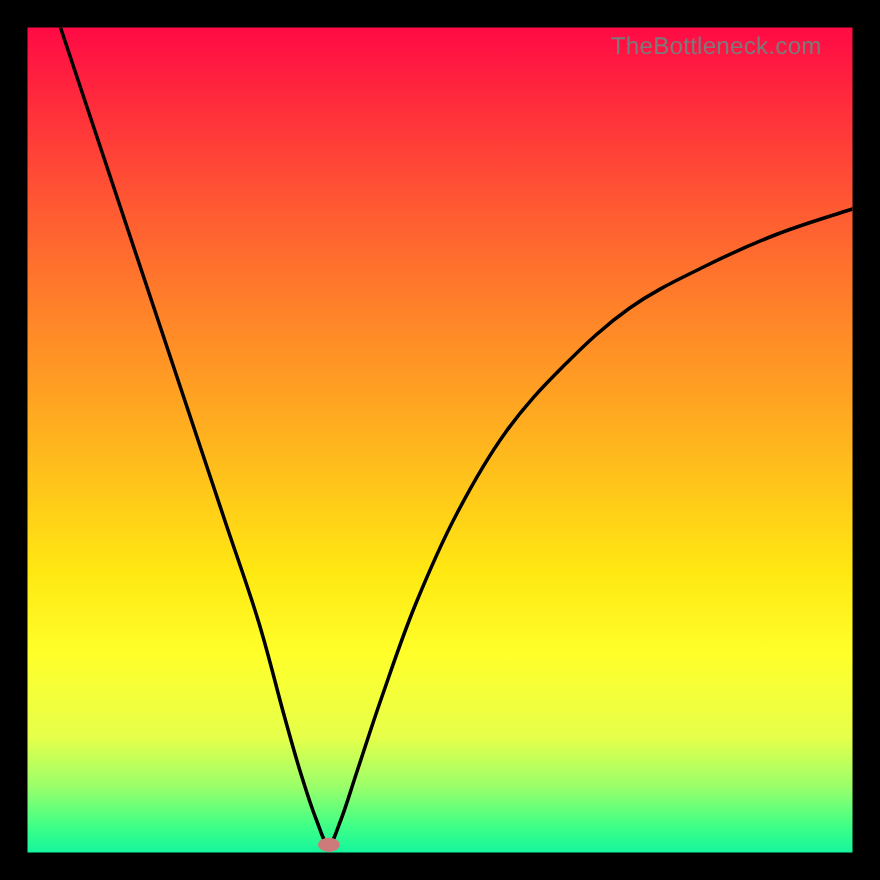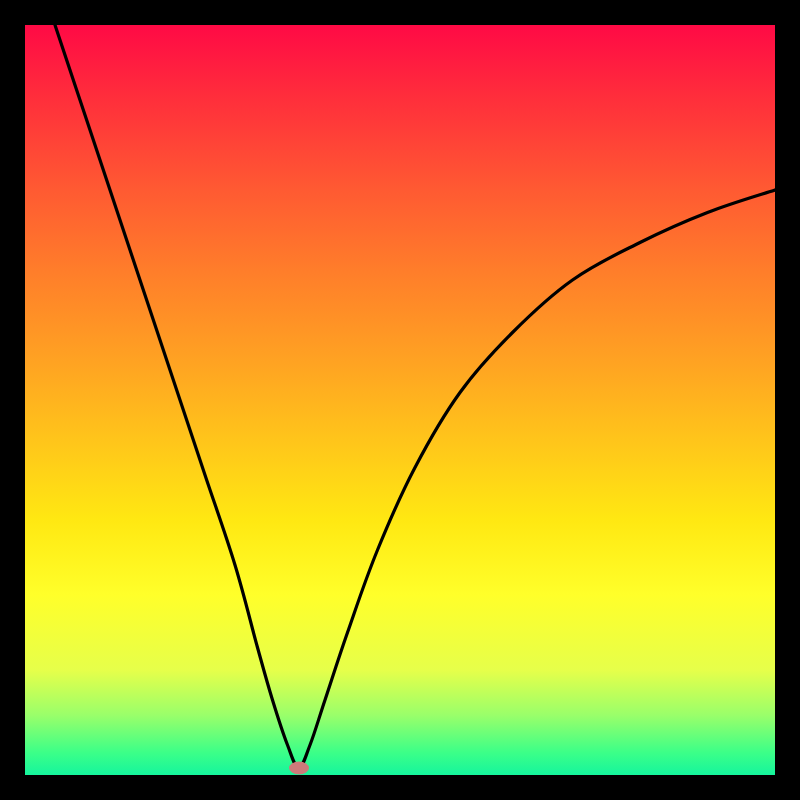--- a/index.html
+++ b/index.html
@@ -63,18 +63,19 @@
     border-radius: 50%;
     background: #cc7a7a;
     transform: translate(-50%, -50%);
   }
 </style>
 </head>
 <body>
 
 <div class="frame">
   <div class="plot-area">
+    <div class="attribution">TheBottleneck.com</div>
     <svg class="curve-svg" viewBox="0 0 750 750" preserveAspectRatio="none">
       <path id="curve" class="curve-path" d="M 30.00 0.00 C 35.40 16.20, 49.20 57.60, 60.00 90.00 C 70.80 122.40, 79.20 147.60, 90.00 180.00 C 100.80 212.40, 109.20 237.60, 120.00 270.00 C 130.80 302.40, 139.20 327.60, 150.00 360.00 C 160.80 392.40, 169.20 417.60, 180.00 450.00 C 190.80 482.40, 200.55 508.95, 210.00 540.00 C 219.45 571.05, 225.75 598.20, 232.50 622.50 C 239.25 646.80, 242.10 657.45, 247.50 675.00 C 252.90 692.55, 257.77 707.85, 262.50 720.00 C 267.23 732.15, 269.70 742.50, 273.75 742.50 C 277.80 742.50, 280.27 732.15, 285.00 720.00 C 289.73 707.85, 293.25 695.25, 300.00 675.00 C 306.75 654.75, 313.05 634.50, 322.50 607.50 C 331.95 580.50, 340.35 554.70, 352.50 525.00 C 364.65 495.30, 375.15 470.85, 390.00 442.50 C 404.85 414.15, 417.45 391.80, 435.00 367.50 C 452.55 343.20, 467.25 327.75, 487.50 307.50 C 507.75 287.25, 524.55 271.20, 547.50 255.00 C 570.45 238.80, 590.70 229.65, 615.00 217.50 C 639.30 205.35, 658.20 196.95, 682.50 187.50 C 706.80 178.05, 737.85 169.05, 750.00 165.00"></path>
     </svg>
     <div id="marker" class="marker" style="left: 273.75px; top: 742.5px;"></div>
   </div>
 </div>
 
 </body></html>

